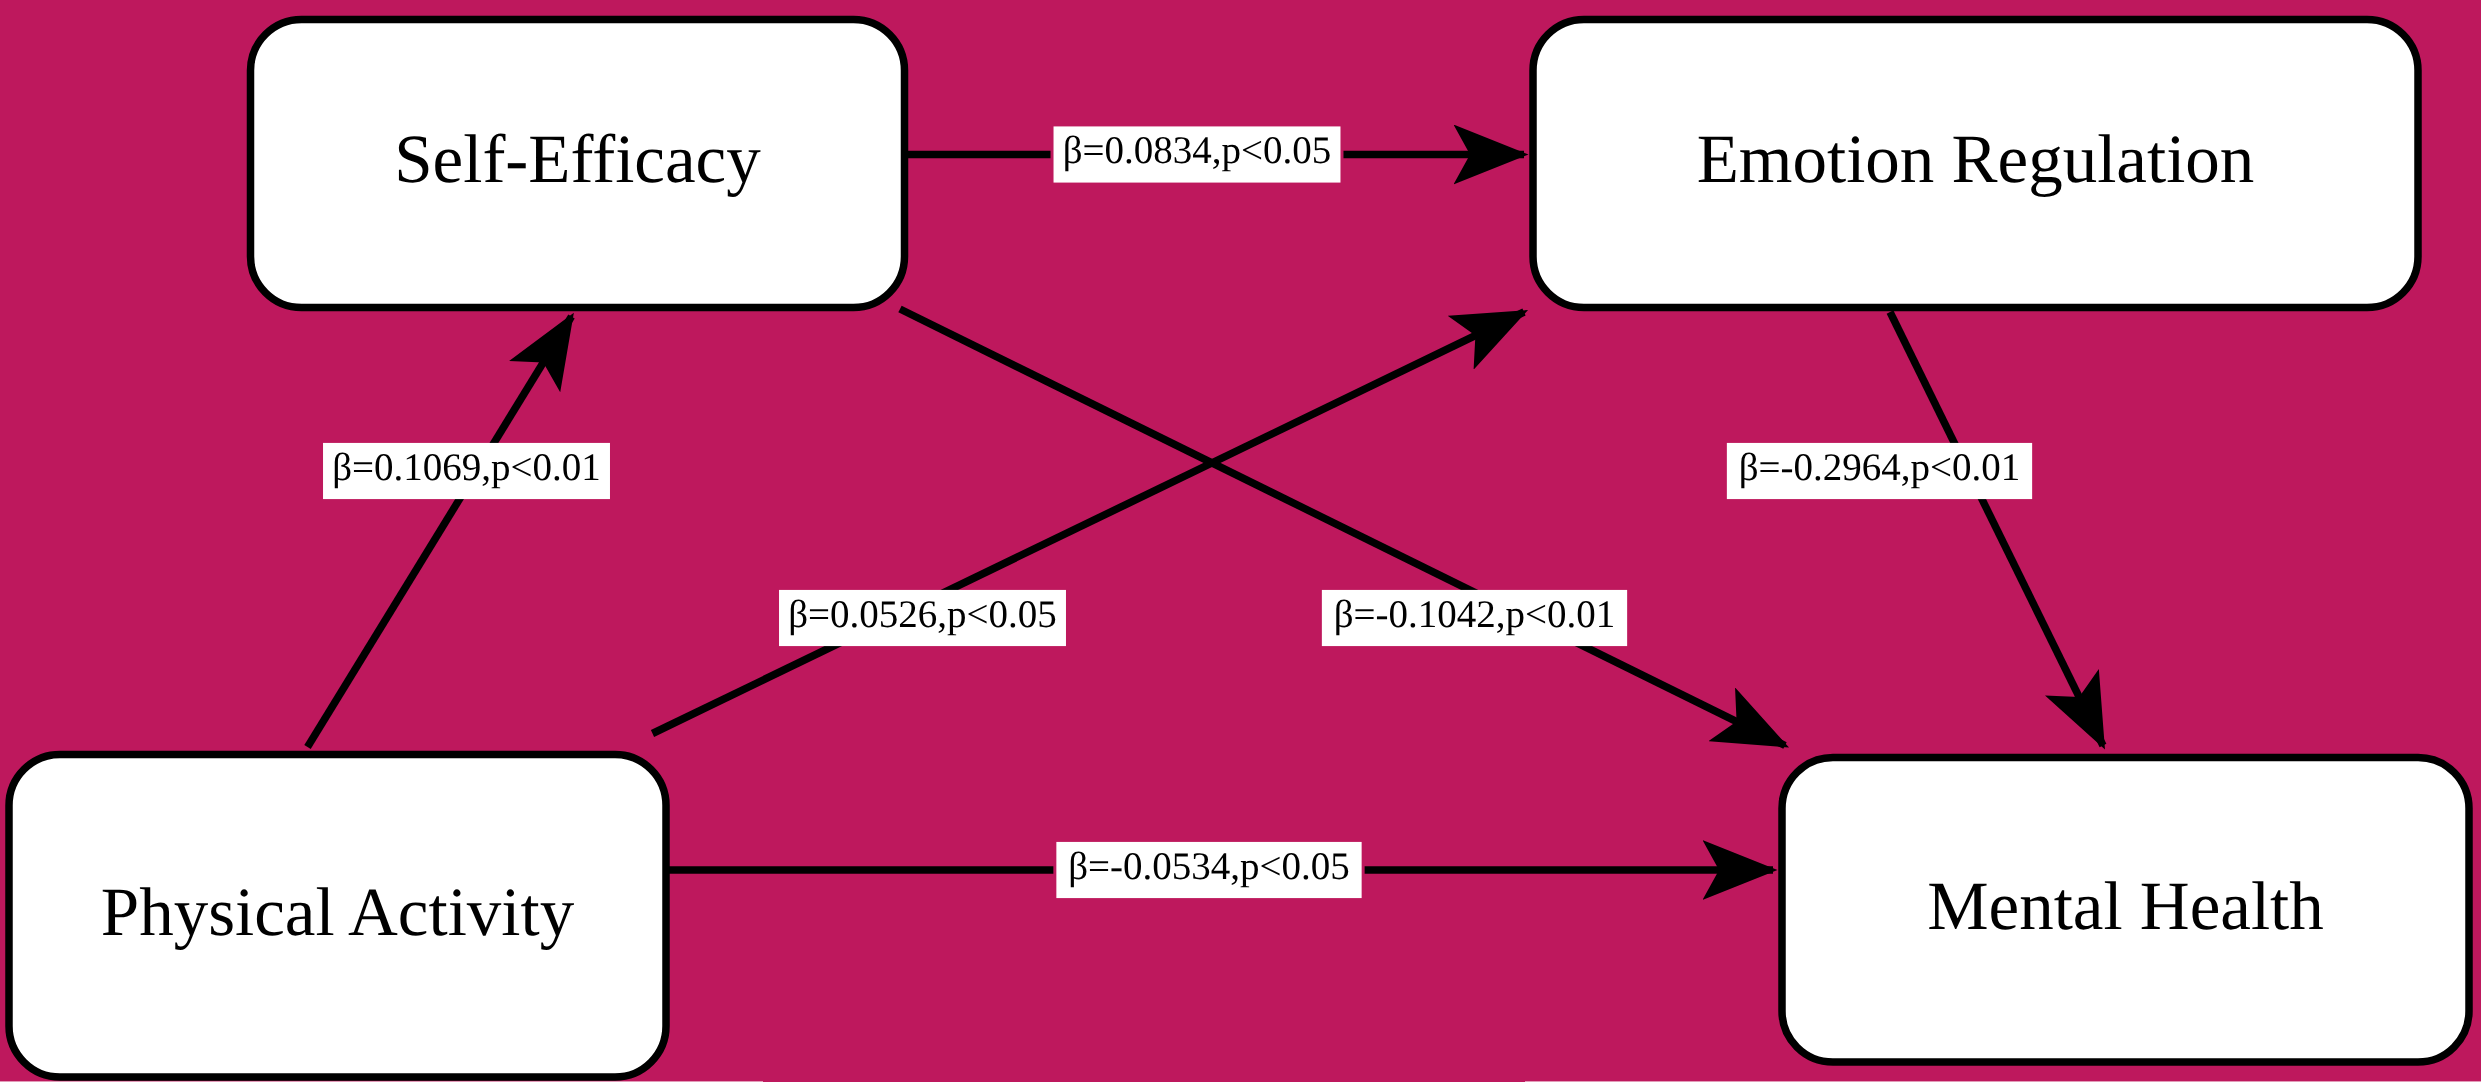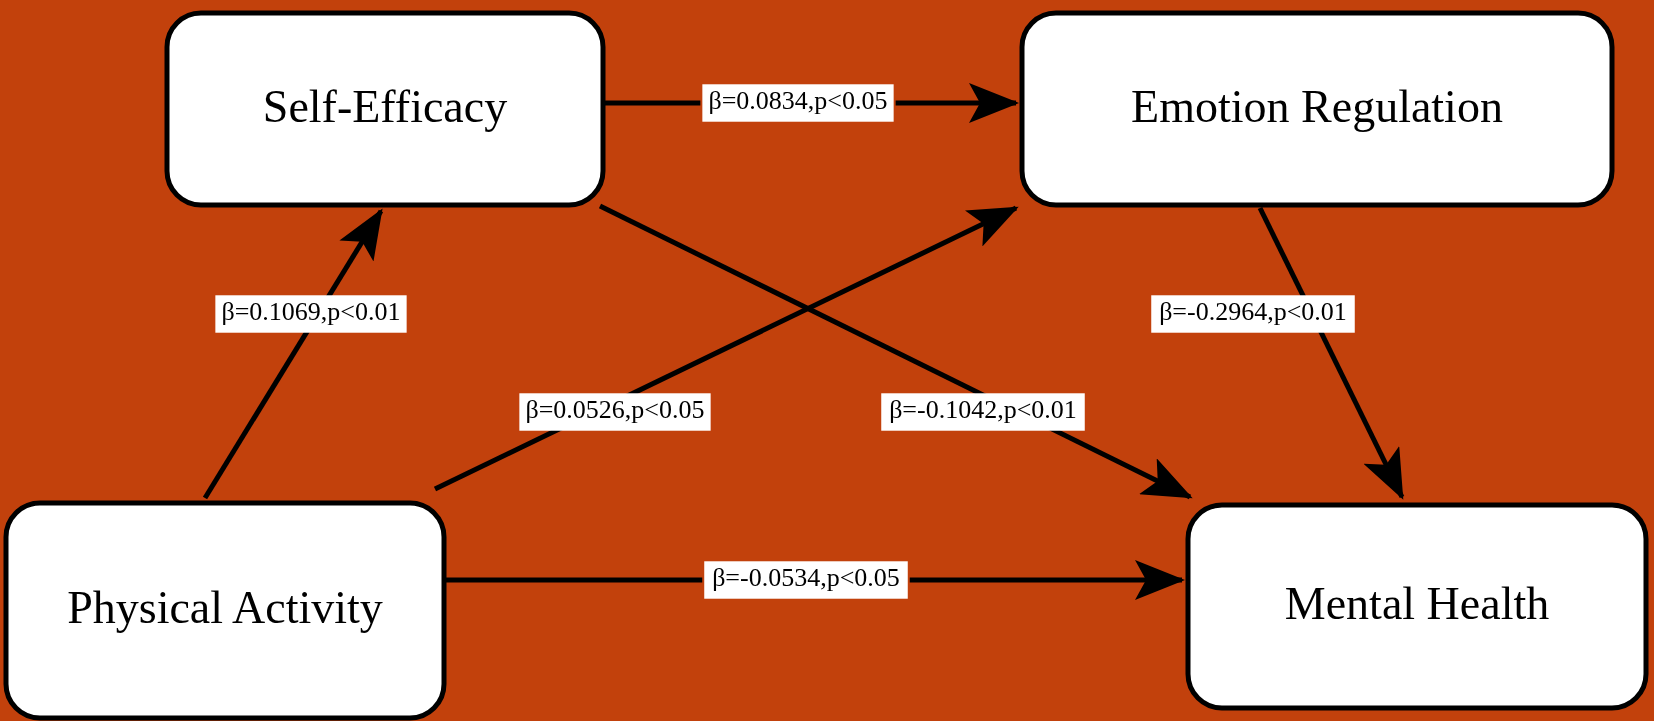--- a/index.html
+++ b/index.html
@@ -1,20 +1,20 @@
 <!DOCTYPE html>
 <html><head>
 <meta charset="utf-8">
 <style>
   html,body{margin:0;padding:0;background:#ffffff;}
   #canvas{
     position:relative;
     width:1654px;
     height:721px;
-    background:#c2410c;
+    background:#be185d;
     font-family:"Liberation Serif","DejaVu Serif",serif;
     overflow:hidden;
   }
   #diagram-svg{position:absolute;top:0;left:0;width:1654px;height:721px;}
   .node-label{
     font-family:"Liberation Serif","DejaVu Serif",serif;
     fill:#000000;
     text-anchor:middle;
     dominant-baseline:middle;
   }

